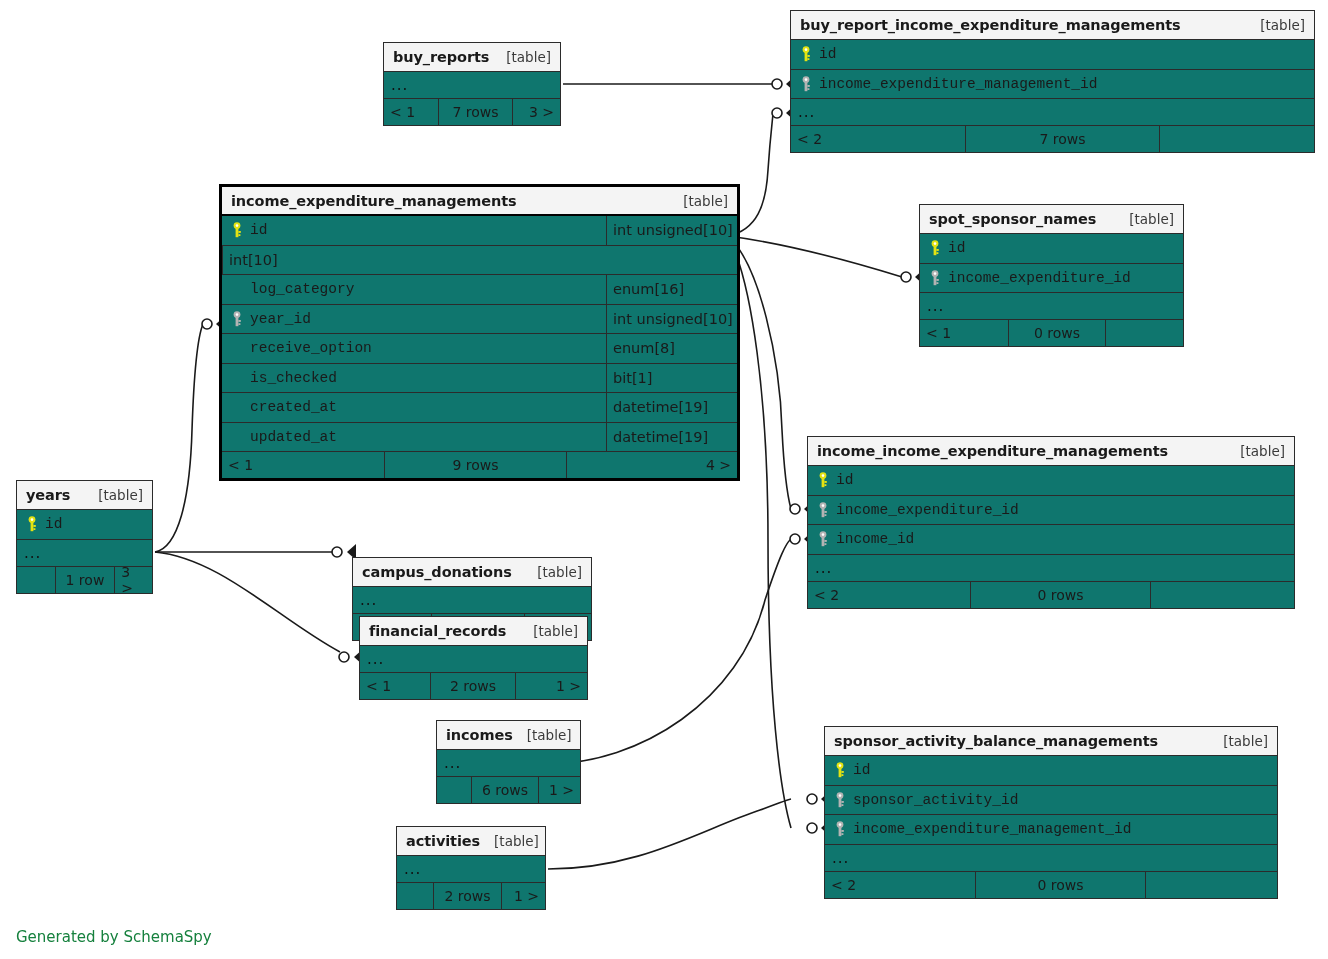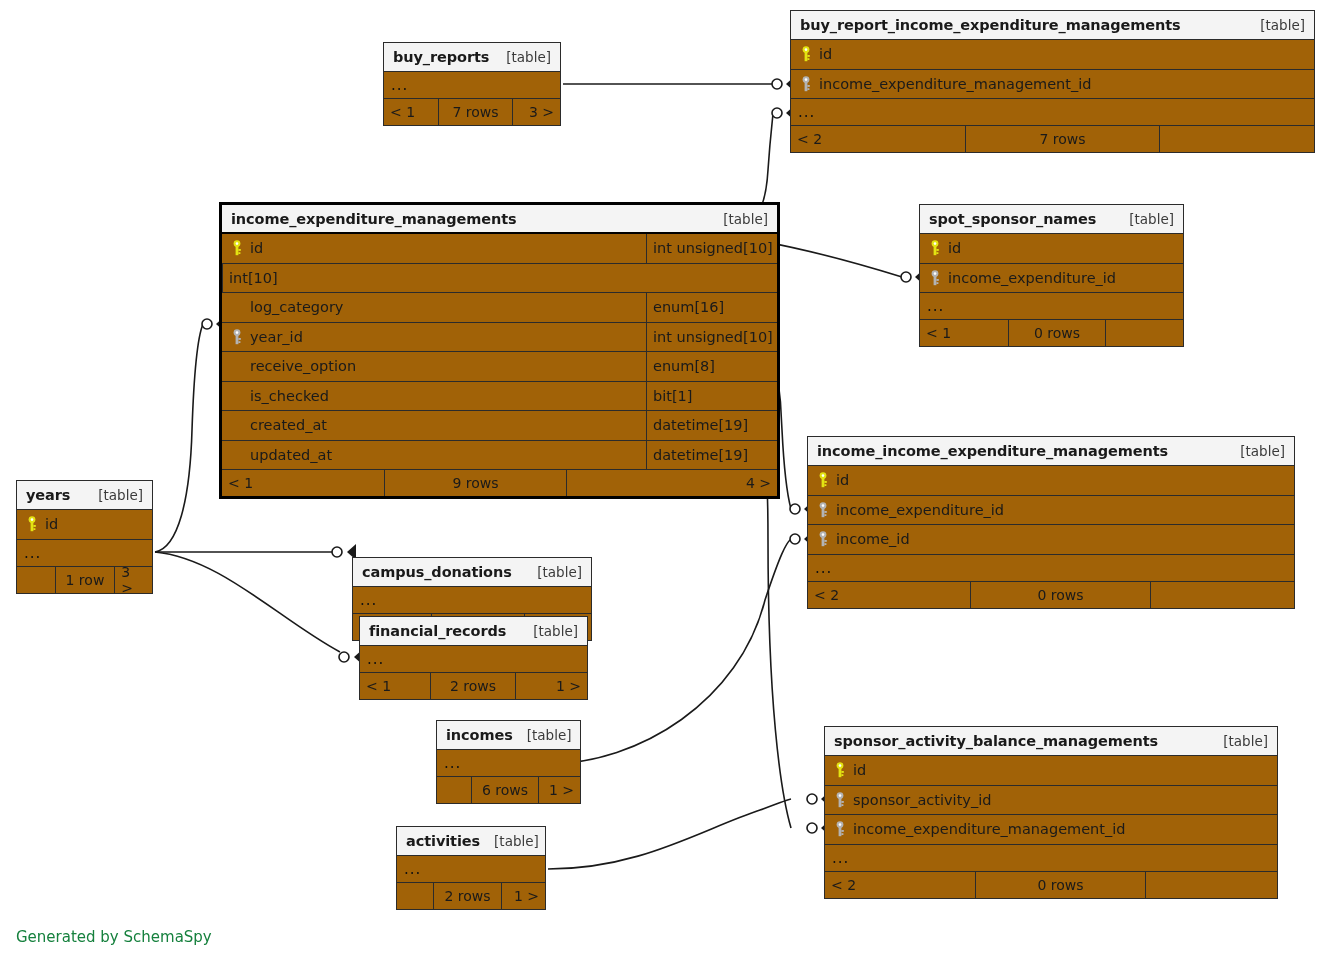--- a/index.html
+++ b/index.html
@@ -22,21 +22,21 @@
   }
   svg.edges {
     position: absolute;
     left: 0; top: 0;
     width: 1328px;
     height: 959px;
     pointer-events: none;
   }
   .tbl {
     position: absolute;
-    background: #a16207;
+    background: #0f766e;
     border: 1px solid #2b2b2b;
     box-sizing: border-box;
     font-size: 14.5px;
     color: #1a1a1a;
   }
   .tbl.thick {
     border: 3px solid #000000;
   }
   .tbl-head {
     background: #f4f4f4;
@@ -68,20 +68,21 @@
     box-sizing: border-box;
     white-space: nowrap;
   }
   .col:last-child { border-bottom: none; }
   .col-name {
     display: flex;
     align-items: center;
     flex: 1 1 auto;
     padding-left: 7px;
     overflow: hidden;
+    font-family: Liberation Mono, monospace;
   }
   .col-type {
     border-left: 1px solid #2b2b2b;
     padding-left: 6px;
     box-sizing: border-box;
     height: 100%;
     display: flex;
     align-items: center;
     flex: 0 0 auto;
   }
@@ -219,21 +220,21 @@
             <span>income_expenditure_management_id</span>
           </span>
         </div>
         <div class="dots">...</div>
         <div class="footer">
           <span class="fcell fleft" style="width:174px">&lt; 2</span>
           <span class="fcell fcenter" style="width:194px">7 rows</span>
           <span class="fcell fright" style="flex:1 1 auto"></span>
         </div>
       </div>
-      <div class="tbl thick" style="left: 219px; top: 202px; width: 561px; text-align: center;">
+      <div class="tbl thick" style="left: 219px; top: 184px; width: 521px; text-align: center;">
         <div class="tbl-head">
           <span class="tbl-name">income_expenditure_managements</span>
           <span class="tbl-kind">[table]</span>
         </div>
         <div class="col">
           <span class="col-name">
             <span class="keyicon">
               <svg width="16" height="18" viewBox="0 0 16 18">
                 <circle cx="8" cy="4.6" r="3.4" fill="#e3e312"></circle>
                 <circle cx="8" cy="4.6" r="1.3" fill="#ffffff"></circle>

